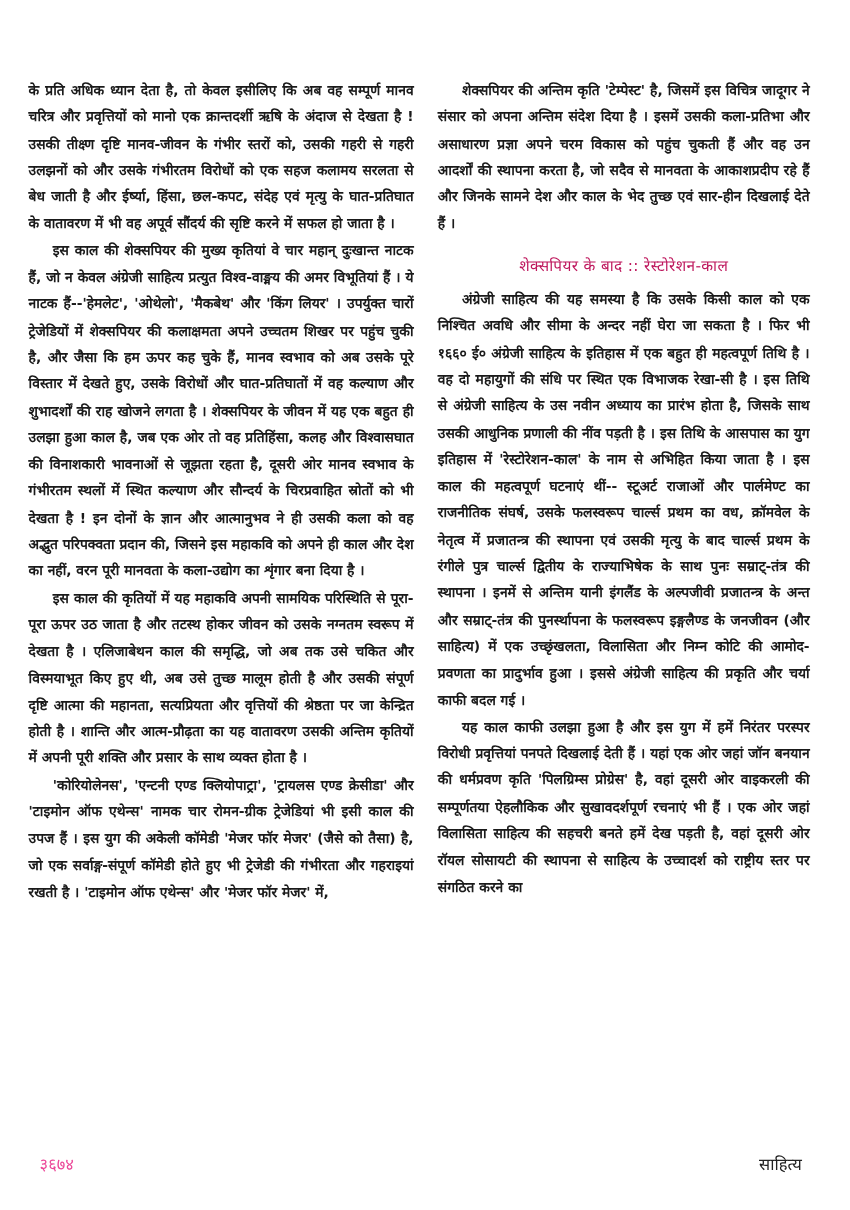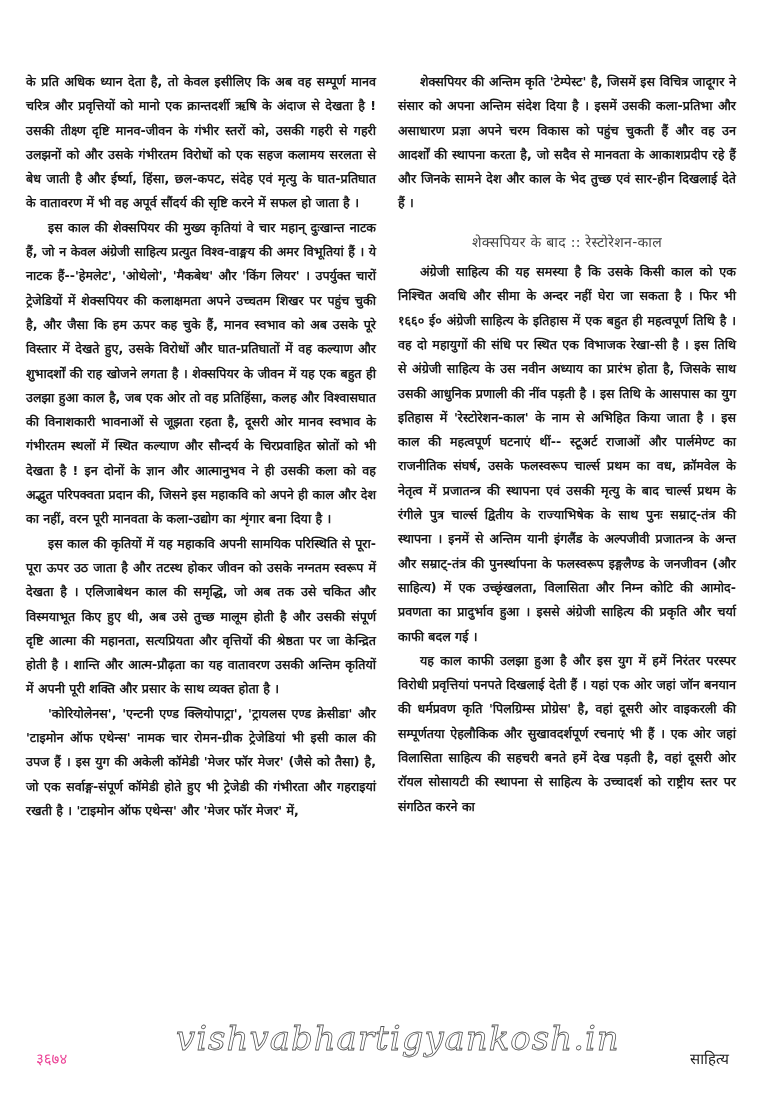--- a/index.html
+++ b/index.html
@@ -11,21 +11,21 @@
   .col {
     position: absolute; top: 34px; font-size: 12.6px; line-height: 24.3px;
     font-weight: bold; text-align: justify; margin-top: 36px;
   }
   .col.left { left: 26px; width: 350px; }
   .col.right { left: 398px; width: 338px; }
   .col p { margin: 0; text-indent: 0; }
   .col p.indent { text-indent: 22px; }
   .subhead {
     font-weight: normal; font-size: 14px; text-align: center; margin: 14px 0 6px 0;
-    letter-spacing: 0.3px; color: #404040;
+    letter-spacing: 0.3px; color: #be185d;
   }
   .footer-left { position: absolute; left: 36px; top: 1048px; font-size: 15px; color: #ec4899; }
   .footer-right { position: absolute; left: 690px; top: 1048px; font-size: 15px; color: #222; text-align: right; }
   .watermark {
     position: absolute; left: 176px; top: 1018px; font-family: "DejaVu Serif", serif;
     font-style: italic; font-size: 34px; color: transparent; -webkit-text-stroke: 0.8px #555;
     letter-spacing: 1px; pointer-events: none;
   }
 </style>
 </head>
@@ -40,16 +40,15 @@
     <p class="indent">'कोरियोलेनस', 'एन्टनी एण्ड क्लियोपाट्रा', 'ट्रायलस एण्ड क्रेसीडा' और 'टाइमोन ऑफ एथेन्स' नामक चार रोमन-ग्रीक ट्रेजेडियां भी इसी काल की उपज हैं । इस युग की अकेली कॉमेडी 'मेजर फॉर मेजर' (जैसे को तैसा) है, जो एक सर्वाङ्ग-संपूर्ण कॉमेडी होते हुए भी ट्रेजेडी की गंभीरता और गहराइयां रखती है । 'टाइमोन ऑफ एथेन्स' और 'मेजर फॉर मेजर' में,</p>
   </div>
 
   <div class="col right">
     <p class="indent">शेक्सपियर की अन्तिम कृति 'टेम्पेस्ट' है, जिसमें इस विचित्र जादूगर ने संसार को अपना अन्तिम संदेश दिया है । इसमें उसकी कला-प्रतिभा और असाधारण प्रज्ञा अपने चरम विकास को पहुंच चुकती हैं और वह उन आदर्शों की स्थापना करता है, जो सदैव से मानवता के आकाशप्रदीप रहे हैं और जिनके सामने देश और काल के भेद तुच्छ एवं सार-हीन दिखलाई देते हैं ।</p>
     <div class="subhead">शेक्सपियर के बाद :: रेस्टोरेशन-काल</div>
     <p class="indent">अंग्रेजी साहित्य की यह समस्या है कि उसके किसी काल को एक निश्चित अवधि और सीमा के अन्दर नहीं घेरा जा सकता है । फिर भी १६६० ई० अंग्रेजी साहित्य के इतिहास में एक बहुत ही महत्वपूर्ण तिथि है । वह दो महायुगों की संधि पर स्थित एक विभाजक रेखा-सी है । इस तिथि से अंग्रेजी साहित्य के उस नवीन अध्याय का प्रारंभ होता है, जिसके साथ उसकी आधुनिक प्रणाली की नींव पड़ती है । इस तिथि के आसपास का युग इतिहास में 'रेस्टोरेशन-काल' के नाम से अभिहित किया जाता है । इस काल की महत्वपूर्ण घटनाएं थीं-- स्टूअर्ट राजाओं और पार्लमेण्ट का राजनीतिक संघर्ष, उसके फलस्वरूप चार्ल्स प्रथम का वध, क्रॉमवेल के नेतृत्व में प्रजातन्त्र की स्थापना एवं उसकी मृत्यु के बाद चार्ल्स प्रथम के रंगीले पुत्र चार्ल्स द्वितीय के राज्याभिषेक के साथ पुनः सम्राट्-तंत्र की स्थापना । इनमें से अन्तिम यानी इंगलैंड के अल्पजीवी प्रजातन्त्र के अन्त और सम्राट्-तंत्र की पुनर्स्थापना के फलस्वरूप इङ्गलैण्ड के जनजीवन (और साहित्य) में एक उच्छृंखलता, विलासिता और निम्न कोटि की आमोद-प्रवणता का प्रादुर्भाव हुआ । इससे अंग्रेजी साहित्य की प्रकृति और चर्या काफी बदल गई ।</p>
     <p class="indent">यह काल काफी उलझा हुआ है और इस युग में हमें निरंतर परस्पर विरोधी प्रवृत्तियां पनपते दिखलाई देती हैं । यहां एक ओर जहां जॉन बनयान की धर्मप्रवण कृति 'पिलग्रिम्स प्रोग्रेस' है, वहां दूसरी ओर वाइकरली की सम्पूर्णतया ऐहलौकिक और सुखावदर्शपूर्ण रचनाएं भी हैं । एक ओर जहां विलासिता साहित्य की सहचरी बनते हमें देख पड़ती है, वहां दूसरी ओर रॉयल सोसायटी की स्थापना से साहित्य के उच्चादर्श को राष्ट्रीय स्तर पर संगठित करने का</p>
   </div>
 
-  <div class="watermark">vishvabhartigyankosh.in</div>
   <div class="footer-left">३६७४</div>
   <div class="footer-right">साहित्य</div>
 </div>
 
 </body></html>

